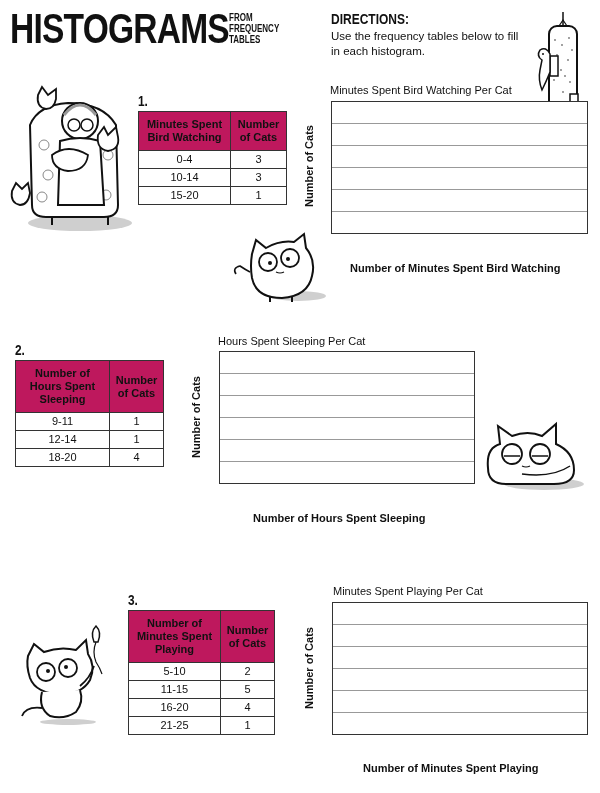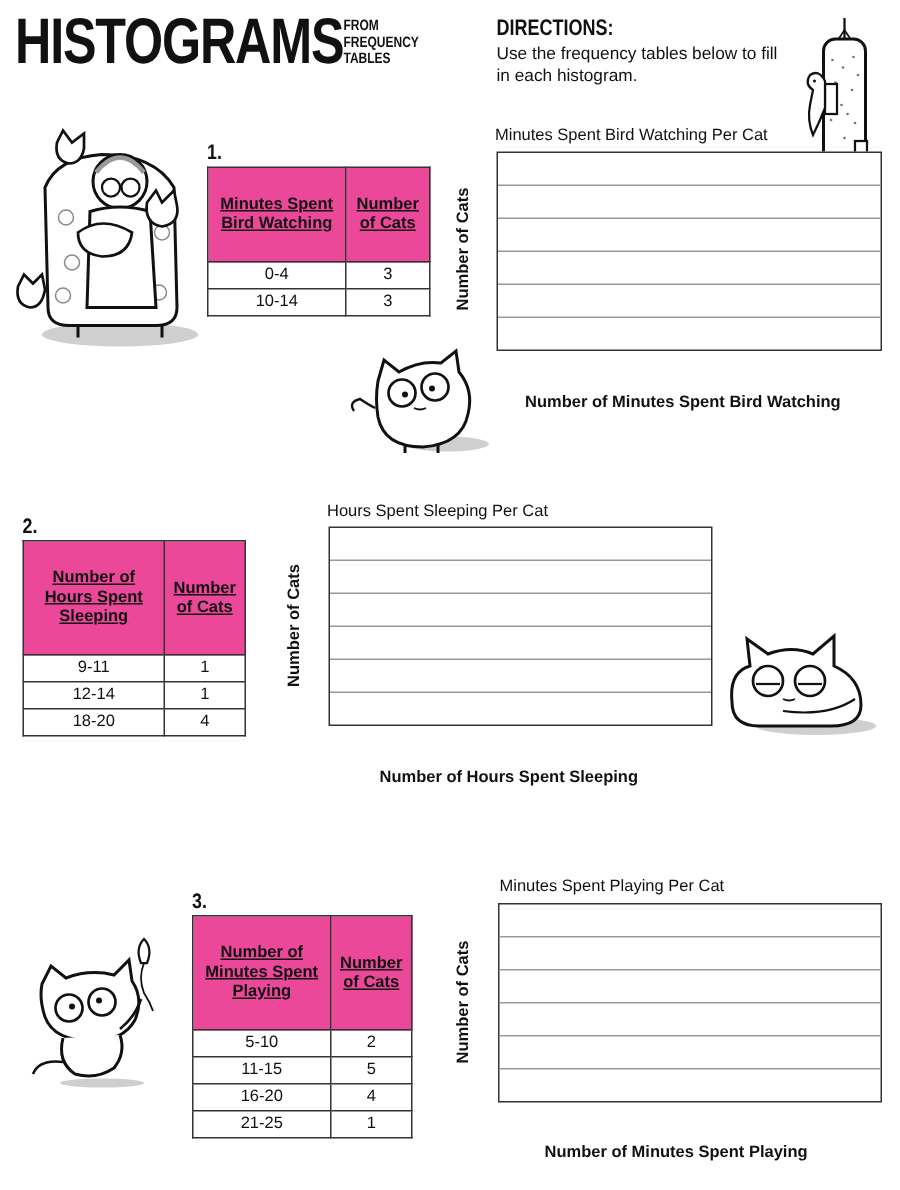--- a/index.html
+++ b/index.html
@@ -42,24 +42,23 @@
     border-collapse: collapse;
     font-size: 11px;
     line-height: 13px;
   }
   table.freq th, table.freq td {
     border: 1.5px solid #333;
     text-align: center;
     font-weight: 400;
   }
   table.freq th {
-    background: #ec4899;
+    background: #be185d;
     font-weight: 700;
-    padding: 18px 3px;
-    text-decoration: underline;
+    padding: 6px 3px;
   }
   table.freq td { height: 18px; padding: 0 3px; }
 
   
   .graph-title { font-weight: 400; font-size: 11px; white-space: nowrap; }
   .graph-box {
     border: 1.5px solid #333;
     background: #fff;
   }
   .graph-box .line {
@@ -150,20 +149,24 @@
   </thead>
   <tbody>
     <tr>
       <td>0-4</td>
       <td>3</td>
     </tr>
     <tr>
       <td>10-14</td>
       <td>3</td>
     </tr>
+    <tr>
+      <td>15-20</td>
+      <td>1</td>
+    </tr>
   </tbody>
 </table>
 
 <div class="abs graph-title" style="left:330px;top:84px;">Minutes Spent Bird Watching Per Cat</div>
 <div class="abs graph-box" style="left:331px;top:101px;width:257px;height:133px;">
   <div class="line" style="top:21px;"></div>
   <div class="line" style="top:43px;"></div>
   <div class="line" style="top:65px;"></div>
   <div class="line" style="top:87px;"></div>
   <div class="line" style="top:109px;"></div>

